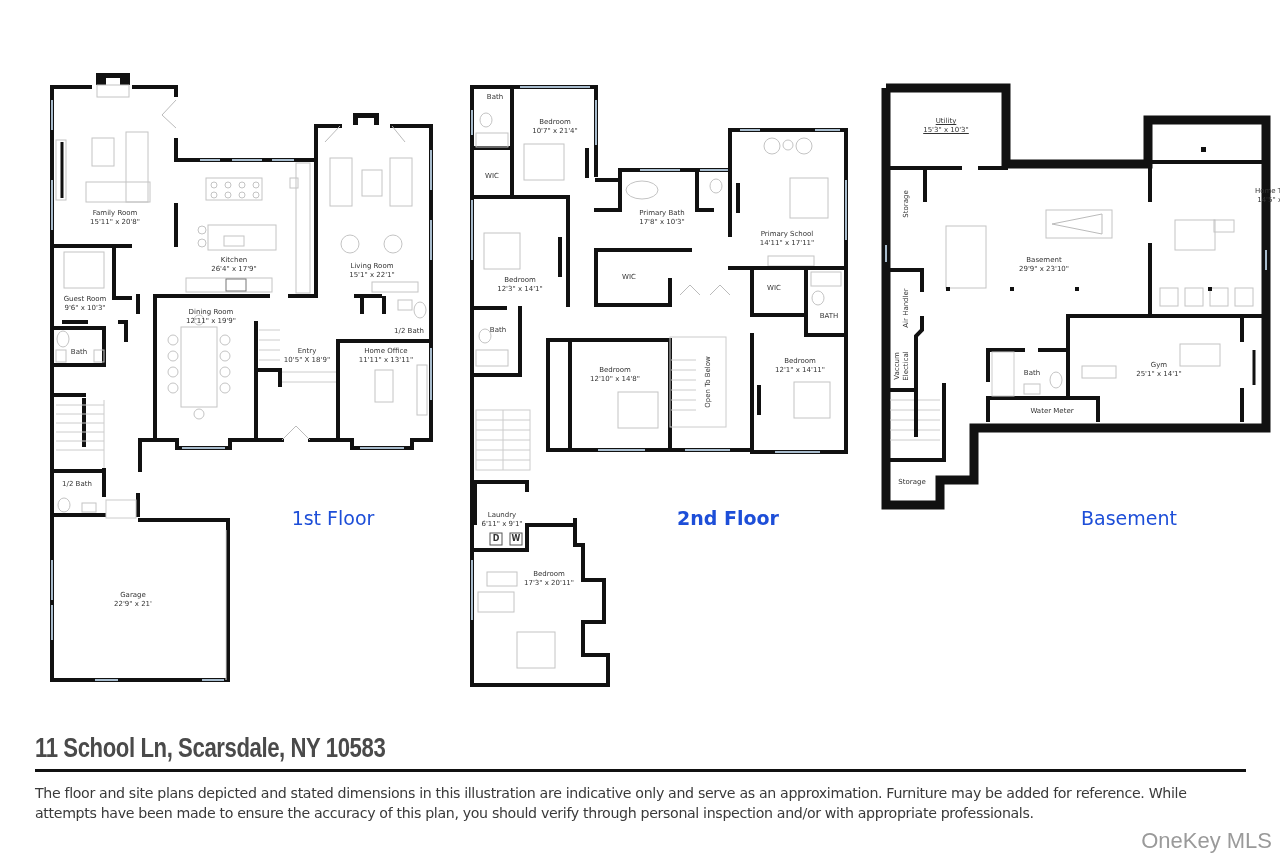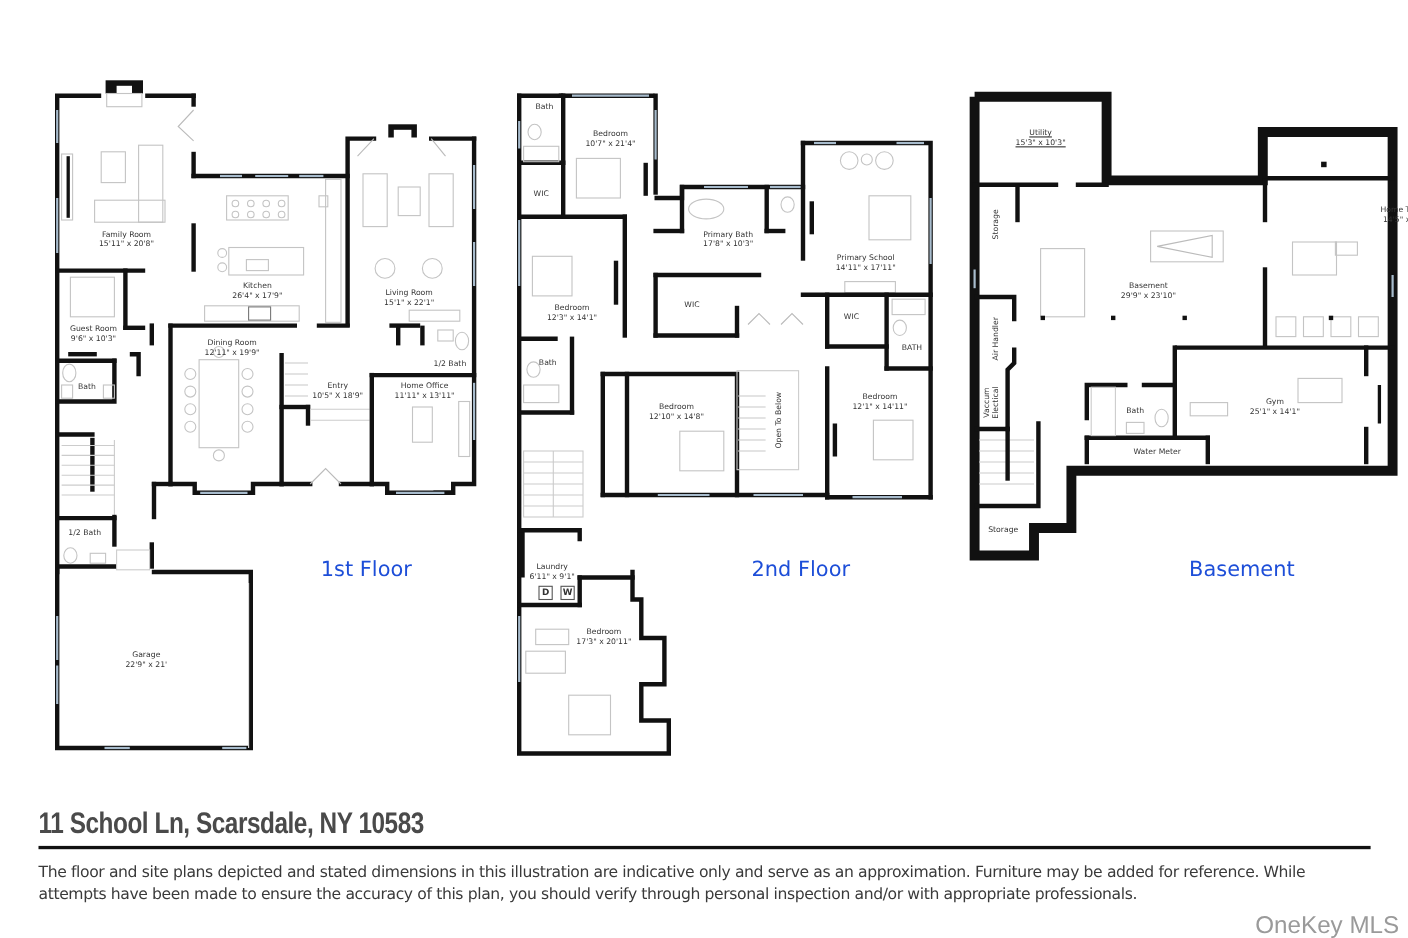--- a/index.html
+++ b/index.html
@@ -394,21 +394,21 @@
 <div class="room-label" style="left:774px;top:284px;"><span>WIC</span></div>
 <div class="room-label" style="left:829px;top:312px;"><span>BATH</span></div>
 <div class="room-label" style="left:498px;top:326px;"><span>Bath</span></div>
 <div class="room-label" style="left:615px;top:366px;"><span>Bedroom</span><span class="dim">12'10" x 14'8"</span></div>
 <div class="vlabel" style="left:682px;top:378px;">Open To Below</div>
 <div class="room-label" style="left:800px;top:357px;"><span>Bedroom</span><span class="dim">12'1" x 14'11"</span></div>
 <div class="room-label" style="left:502px;top:511px;"><span>Laundry</span><span class="dim">6'11" x 9'1"</span></div>
 <div class="room-label" style="left:496px;top:534px;font-size:8px;font-weight:bold;">D</div>
 <div class="room-label" style="left:516px;top:534px;font-size:8px;font-weight:bold;">W</div>
 <div class="room-label" style="left:549px;top:570px;"><span>Bedroom</span><span class="dim">17'3" x 20'11"</span></div>
-<div class="floor-title" style="left:728px;top:507px;">2nd Floor</div>
+<div class="floor-title" style="left:728px;top:507px;font-weight:bold;">2nd Floor</div>
 
 <div class="room-label" style="left:946px;top:117px;text-decoration:underline;"><span>Utility</span><span class="dim">15'3" x 10'3"</span></div>
 <div class="vlabel" style="left:892px;top:200px;">Storage</div>
 <div class="room-label" style="left:1236px;top:187px;margin-left:44px;"><span>Home Theater</span><span class="dim">14'5" x 25'3"</span></div>
 <div class="room-label" style="left:1044px;top:256px;"><span>Basement</span><span class="dim">29'9" x 23'10"</span></div>
 <div class="vlabel" style="left:886px;top:304px;">Air Handler</div>
 <div class="vlabel" style="left:883px;top:362px;">Vaccum</div>
 <div class="vlabel" style="left:891px;top:362px;">Electical</div>
 <div class="room-label" style="left:1032px;top:369px;"><span>Bath</span></div>
 <div class="room-label" style="left:1159px;top:361px;"><span>Gym</span><span class="dim">25'1" x 14'1"</span></div>

